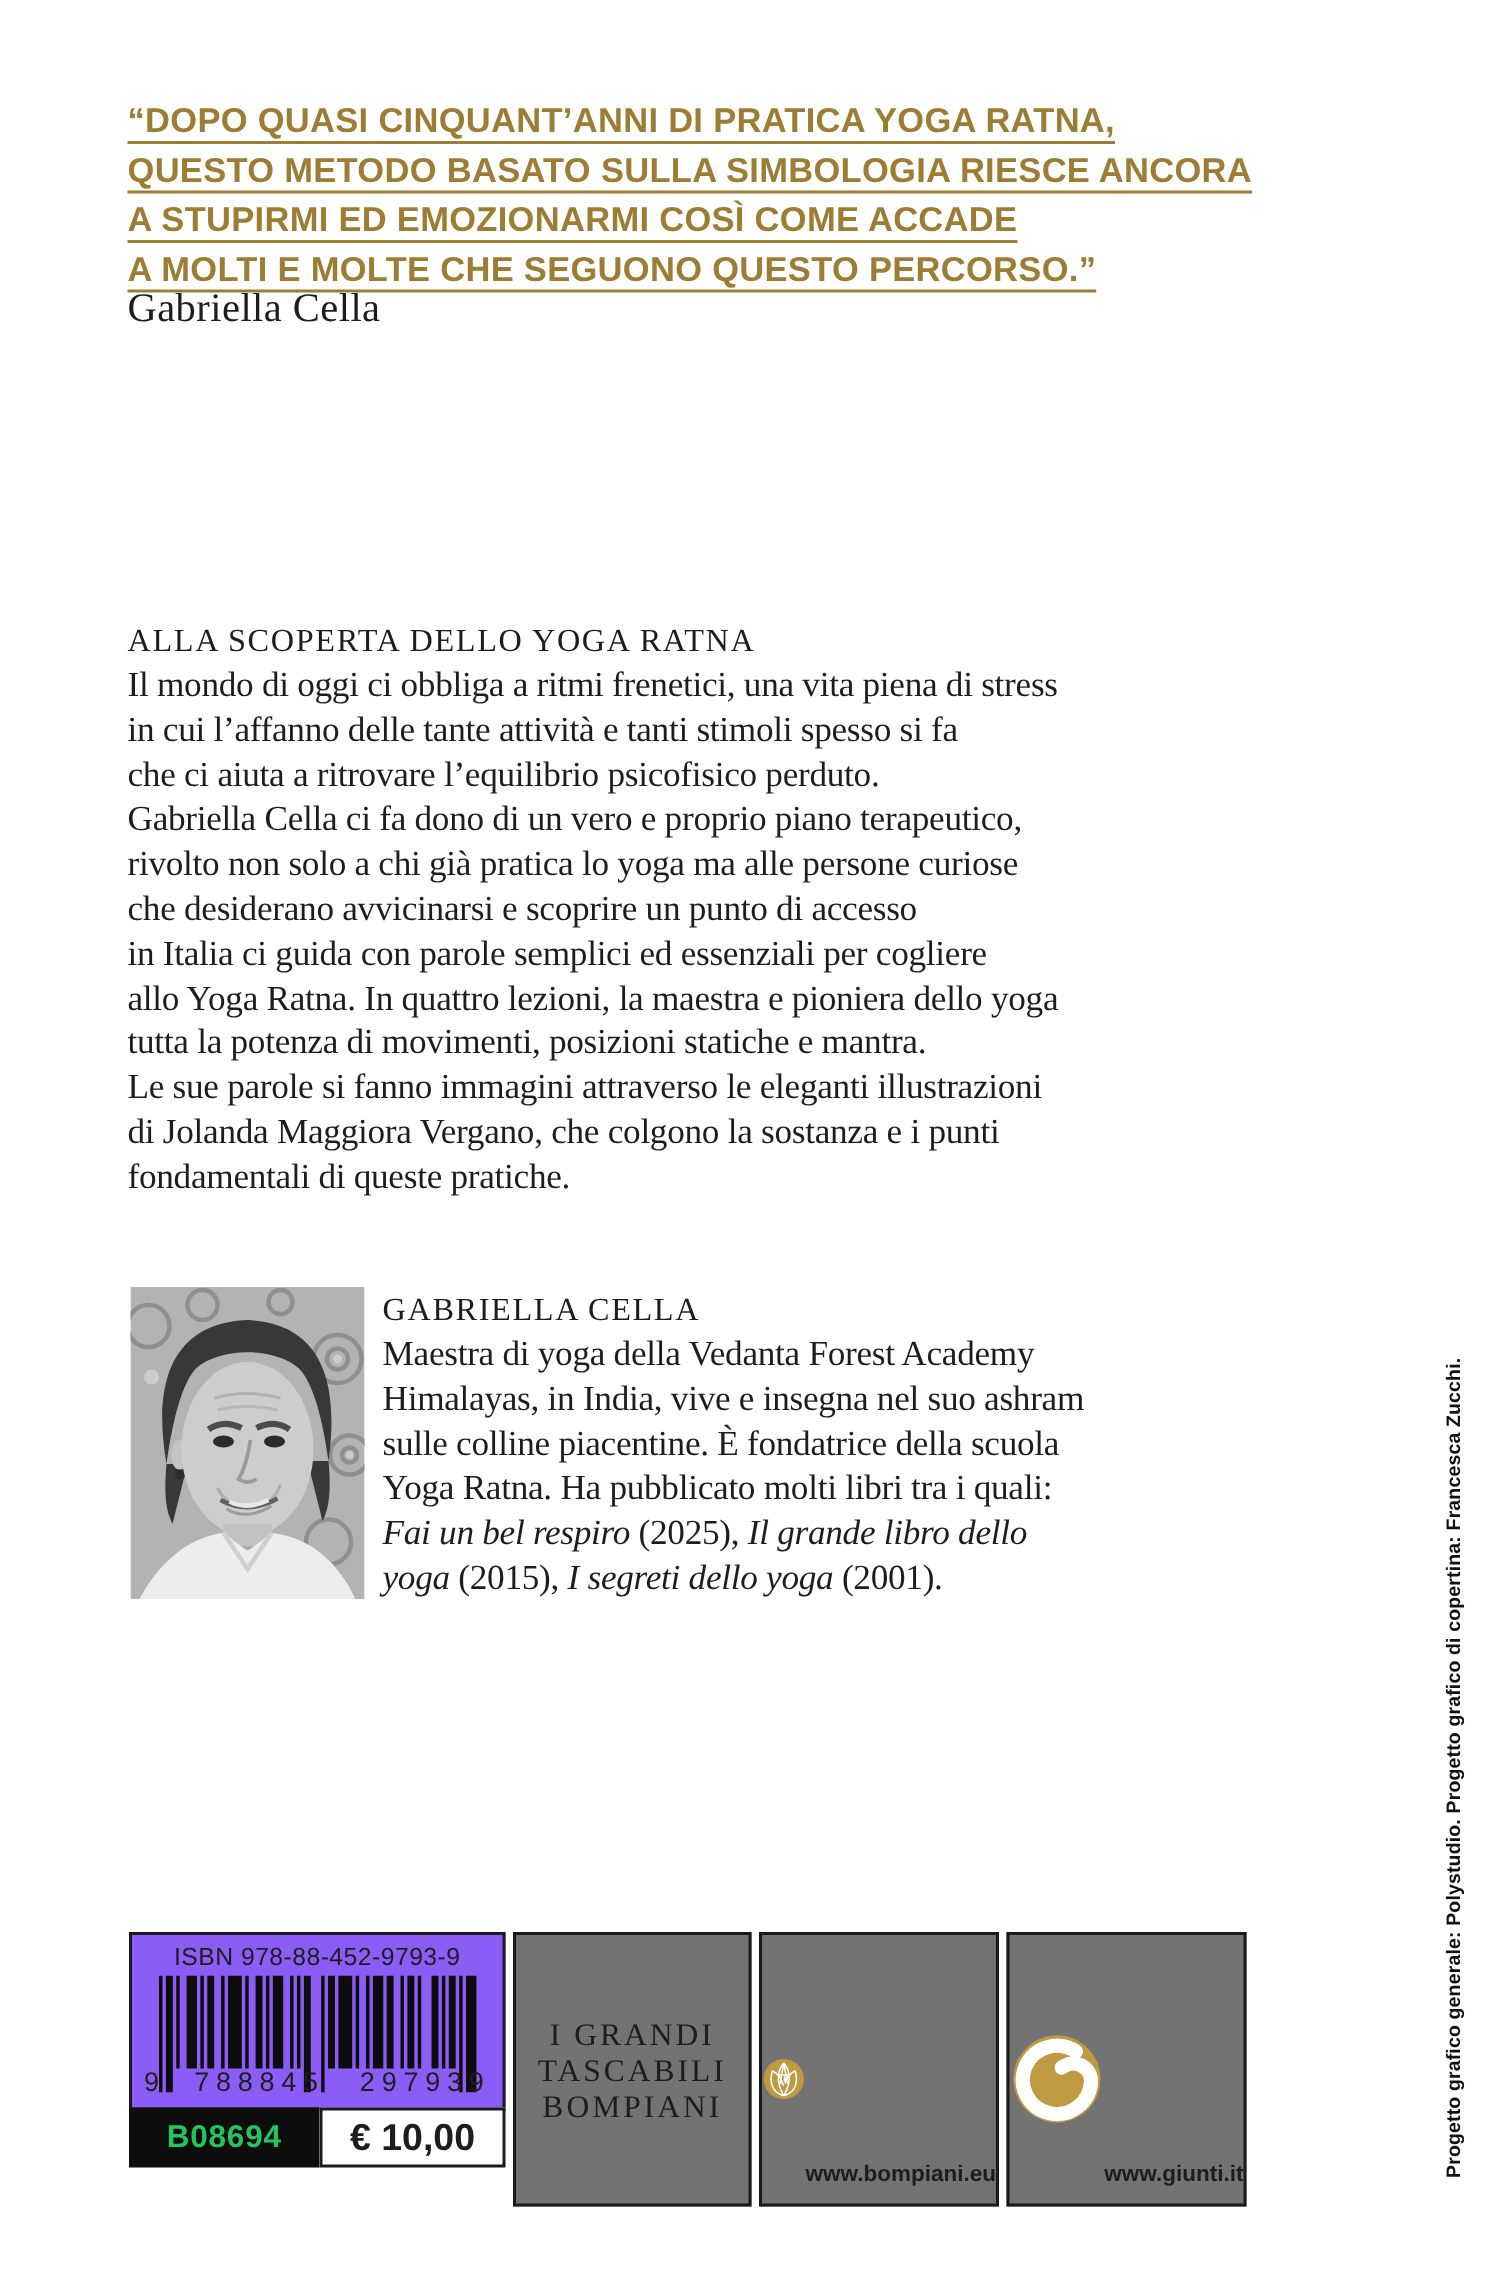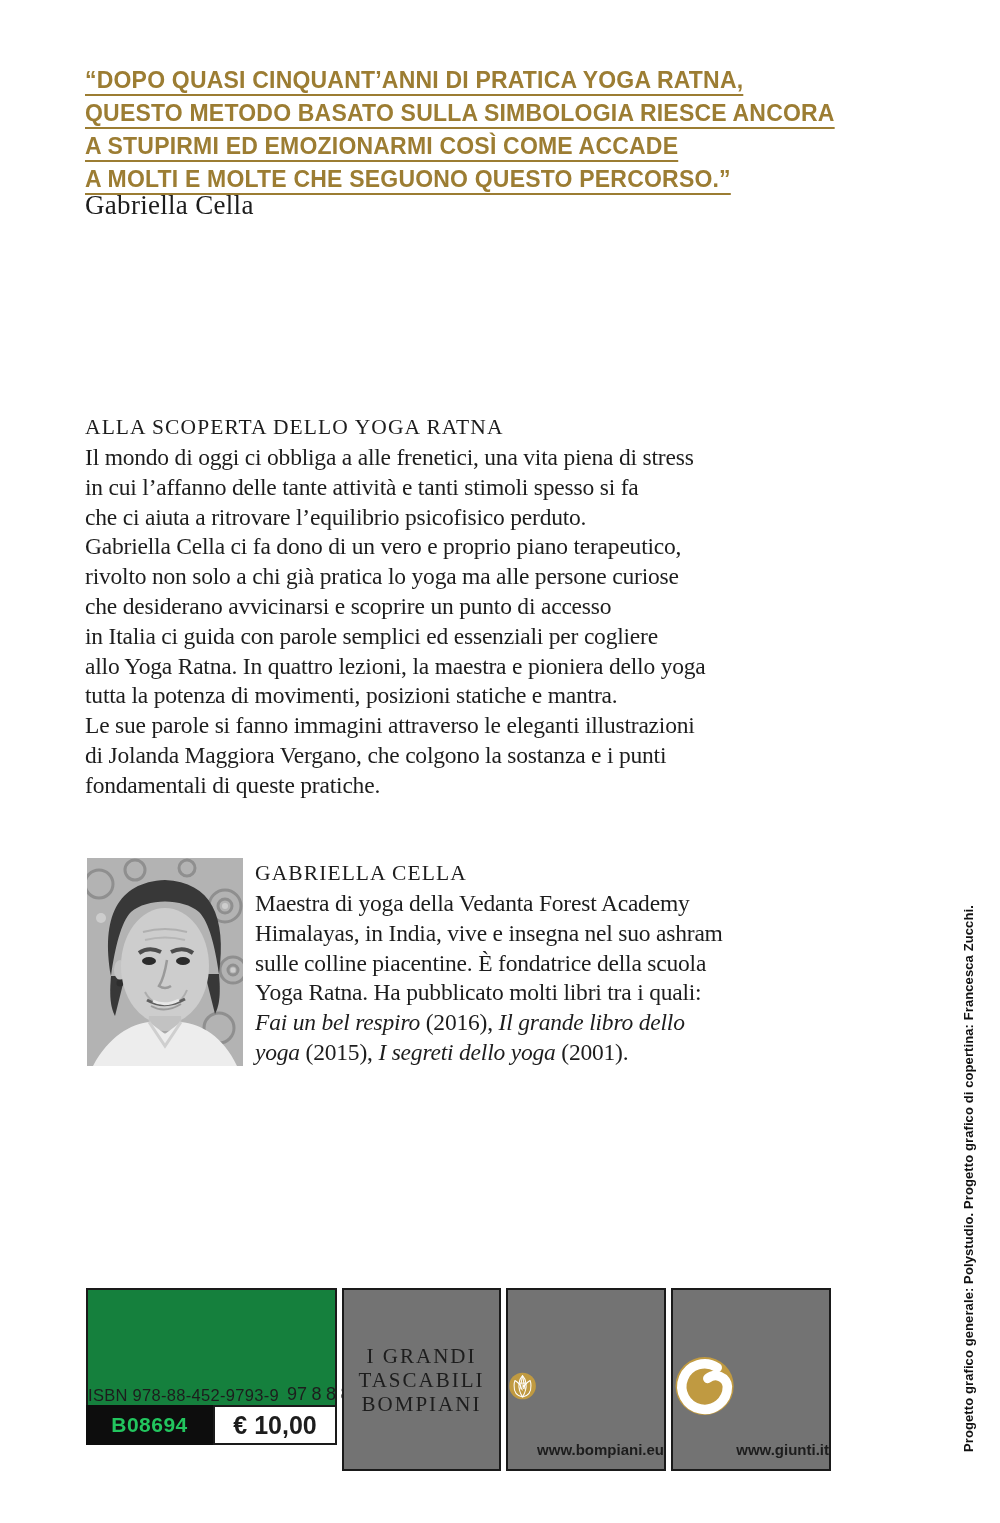--- a/index.html
+++ b/index.html
@@ -57,21 +57,21 @@
   }
   .cell{
     box-sizing:border-box;height:183px;background:#737373;
     border:2px solid #1a1a1a;
   }
   .barcode-col{
     width:251px;height:157px;display:flex;flex-direction:column;
   }
   .barcode-box{
     box-sizing:border-box;border:2px solid #1a1a1a;height:119px;
-    display:flex;flex-direction:row;align-items:flex-end;background:#15803d;
+    display:flex;flex-direction:column;align-items:center;background:#8b5cf6;
   }
   .isbn-label{
     font-family:"Liberation Sans",sans-serif;font-size:16.5px;
     margin-top:6px;letter-spacing:0.3px;white-space:nowrap;
   }
   .bars{margin-top:2px;}
   .digits{
     box-sizing:border-box;width:100%;padding:0 8px;margin-top:-17px;
     display:flex;justify-content:space-between;
     font-family:"Liberation Sans",sans-serif;font-size:18px;
@@ -121,21 +121,21 @@
     <div class="qline"><span>“DOPO QUASI CINQUANT’ANNI DI PRATICA YOGA RATNA,</span></div>
     <div class="qline"><span>QUESTO METODO BASATO SULLA SIMBOLOGIA RIESCE ANCORA</span></div>
     <div class="qline"><span>A STUPIRMI ED EMOZIONARMI COSÌ COME ACCADE</span></div>
     <div class="qline"><span>A MOLTI E MOLTE CHE SEGUONO QUESTO PERCORSO.”</span></div>
   </div>
   <div class="attribution">Gabriella Cella</div>
 
   <div class="desc">
     <div class="desc-heading">ALLA SCOPERTA DELLO YOGA RATNA</div>
     <div>
-        <div>Il mondo di oggi ci obbliga a alle frenetici, una vita piena di stress</div>
+        <div>Il mondo di oggi ci obbliga a ritmi frenetici, una vita piena di stress</div>
         <div>in cui l’affanno delle tante attività e tanti stimoli spesso si fa</div>
         <div>che ci aiuta a ritrovare l’equilibrio psicofisico perduto.</div>
         <div>Gabriella Cella ci fa dono di un vero e proprio piano terapeutico,</div>
         <div>rivolto non solo a chi già pratica lo yoga ma alle persone curiose</div>
         <div>che desiderano avvicinarsi e scoprire un punto di accesso</div>
         <div>in Italia ci guida con parole semplici ed essenziali per cogliere</div>
         <div>allo Yoga Ratna. In quattro lezioni, la maestra e pioniera dello yoga</div>
         <div>tutta la potenza di movimenti, posizioni statiche e mantra.</div>
         <div>Le sue parole si fanno immagini attraverso le eleganti illustrazioni</div>
         <div>di Jolanda Maggiora Vergano, che colgono la sostanza e i punti</div>
@@ -187,21 +187,21 @@
     </svg>
   </div>
 
   <div class="bio">
     <div class="bio-name">GABRIELLA CELLA</div>
     <div>
         <div><span>Maestra di yoga della Vedanta Forest Academy</span></div>
         <div><span>Himalayas, in India, vive e insegna nel suo ashram</span></div>
         <div><span>sulle colline piacentine. È fondatrice della scuola</span></div>
         <div><span>Yoga Ratna. Ha pubblicato molti libri tra i quali:</span></div>
-        <div><span class="it">Fai un bel respiro</span><span> (2016), </span><span class="it">Il grande libro dello</span></div>
+        <div><span class="it">Fai un bel respiro</span><span> (2025), </span><span class="it">Il grande libro dello</span></div>
         <div><span class="it">yoga</span><span> (2015), </span><span class="it">I segreti dello yoga</span><span> (2001).</span></div>
       </div>
   </div>
 
   <div class="footer">
 
     <div class="barcode-col">
       <div class="barcode-box">
         <div class="isbn-label">ISBN 978-88-452-9793-9</div>
         <svg class="bars" width="216" height="78">

